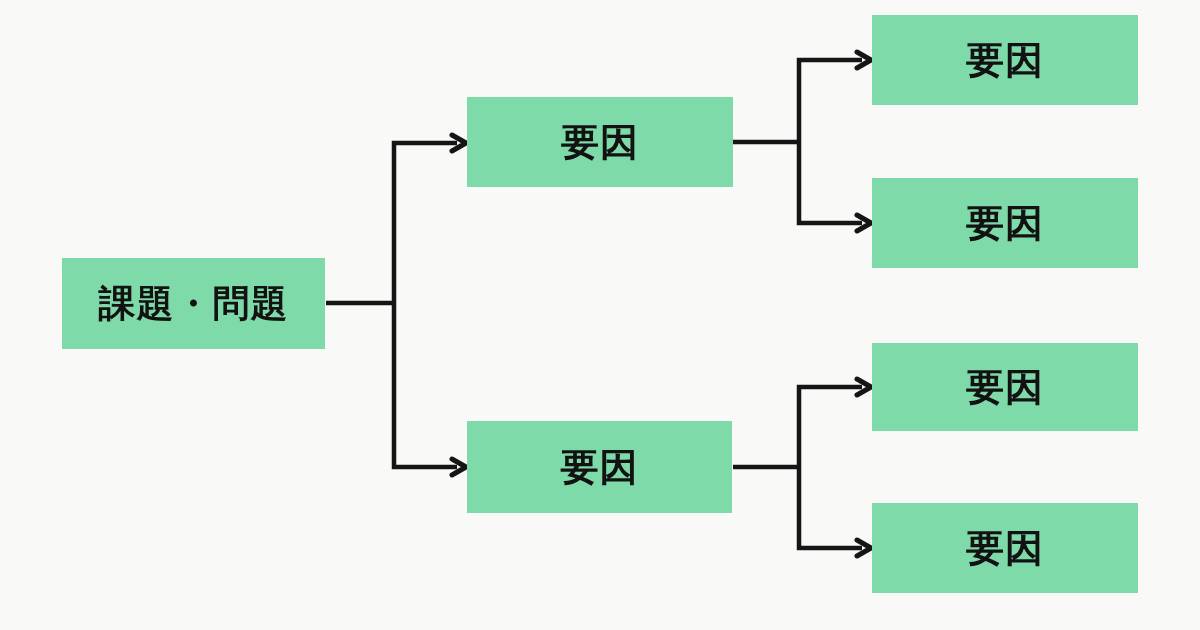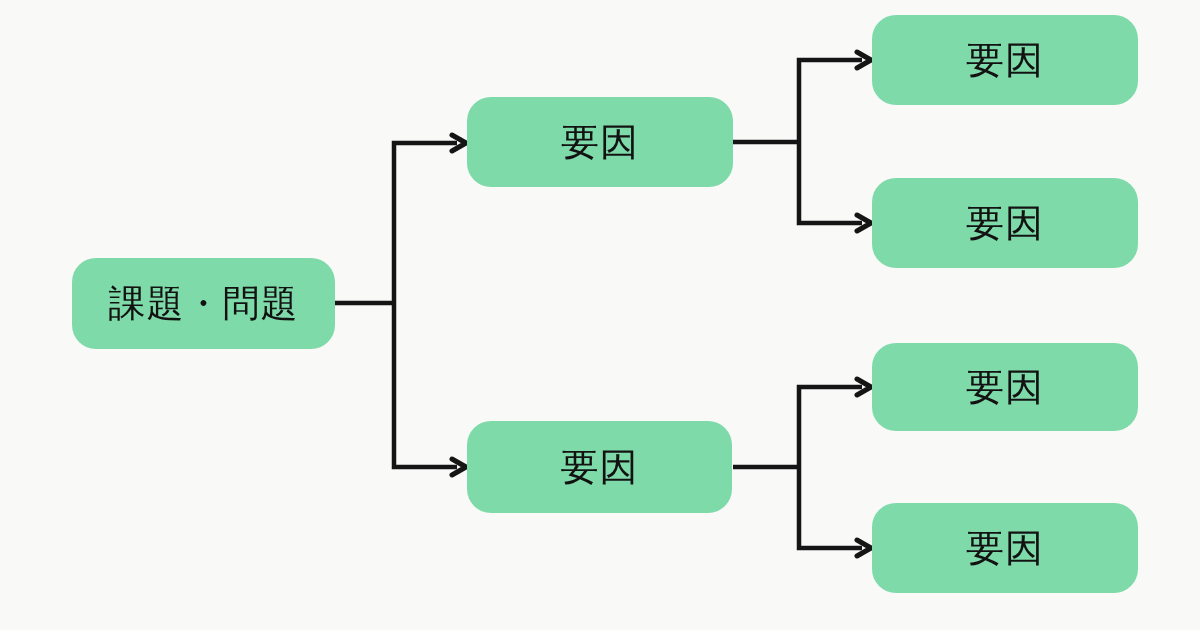--- a/index.html
+++ b/index.html
@@ -39,27 +39,26 @@
     stroke-linejoin: round;
   }
   .node {
     position: absolute;
     background: var(--node-fill);
     color: var(--text);
     display: flex;
     align-items: center;
     justify-content: center;
     font-size: 38px;
-    font-weight: 400;
+    font-weight: 700;
     letter-spacing: 1px;
     line-height: 1;
     white-space: nowrap;
-    border-radius: 24px;
   }
-  .n-root { left: 72px;  top: 258px; width: 263px; height: 91px; font-size: 37px; }
+  .n-root { left: 62px;  top: 258px; width: 263px; height: 91px; font-size: 37px; }
   .n-f1   { left: 467px; top: 97px;  width: 266px; height: 90px; }
   .n-f2   { left: 467px; top: 421px; width: 265px; height: 92px; }
   .n-f11  { left: 872px; top: 15px;  width: 266px; height: 90px; }
   .n-f12  { left: 872px; top: 178px; width: 266px; height: 90px; }
   .n-f21  { left: 872px; top: 343px; width: 266px; height: 88px; }
   .n-f22  { left: 872px; top: 503px; width: 266px; height: 90px; }
 </style>
 </head>
 <body>
 

